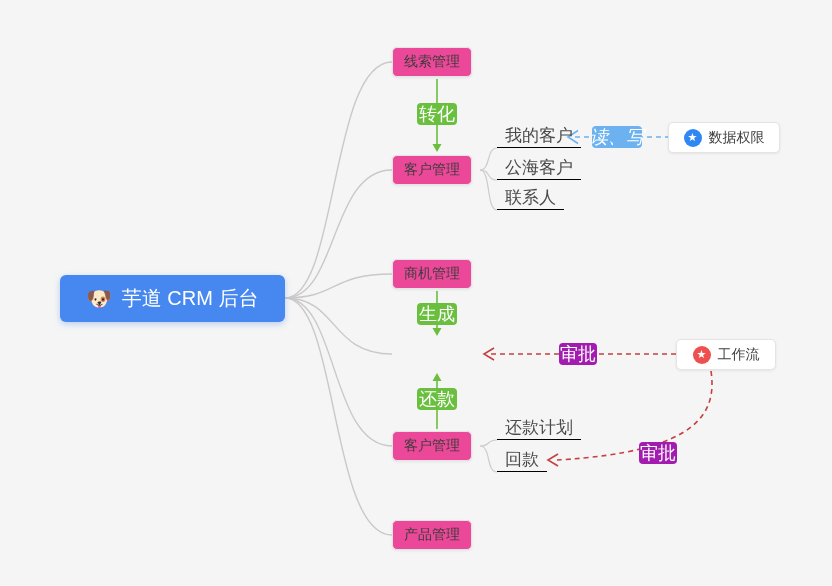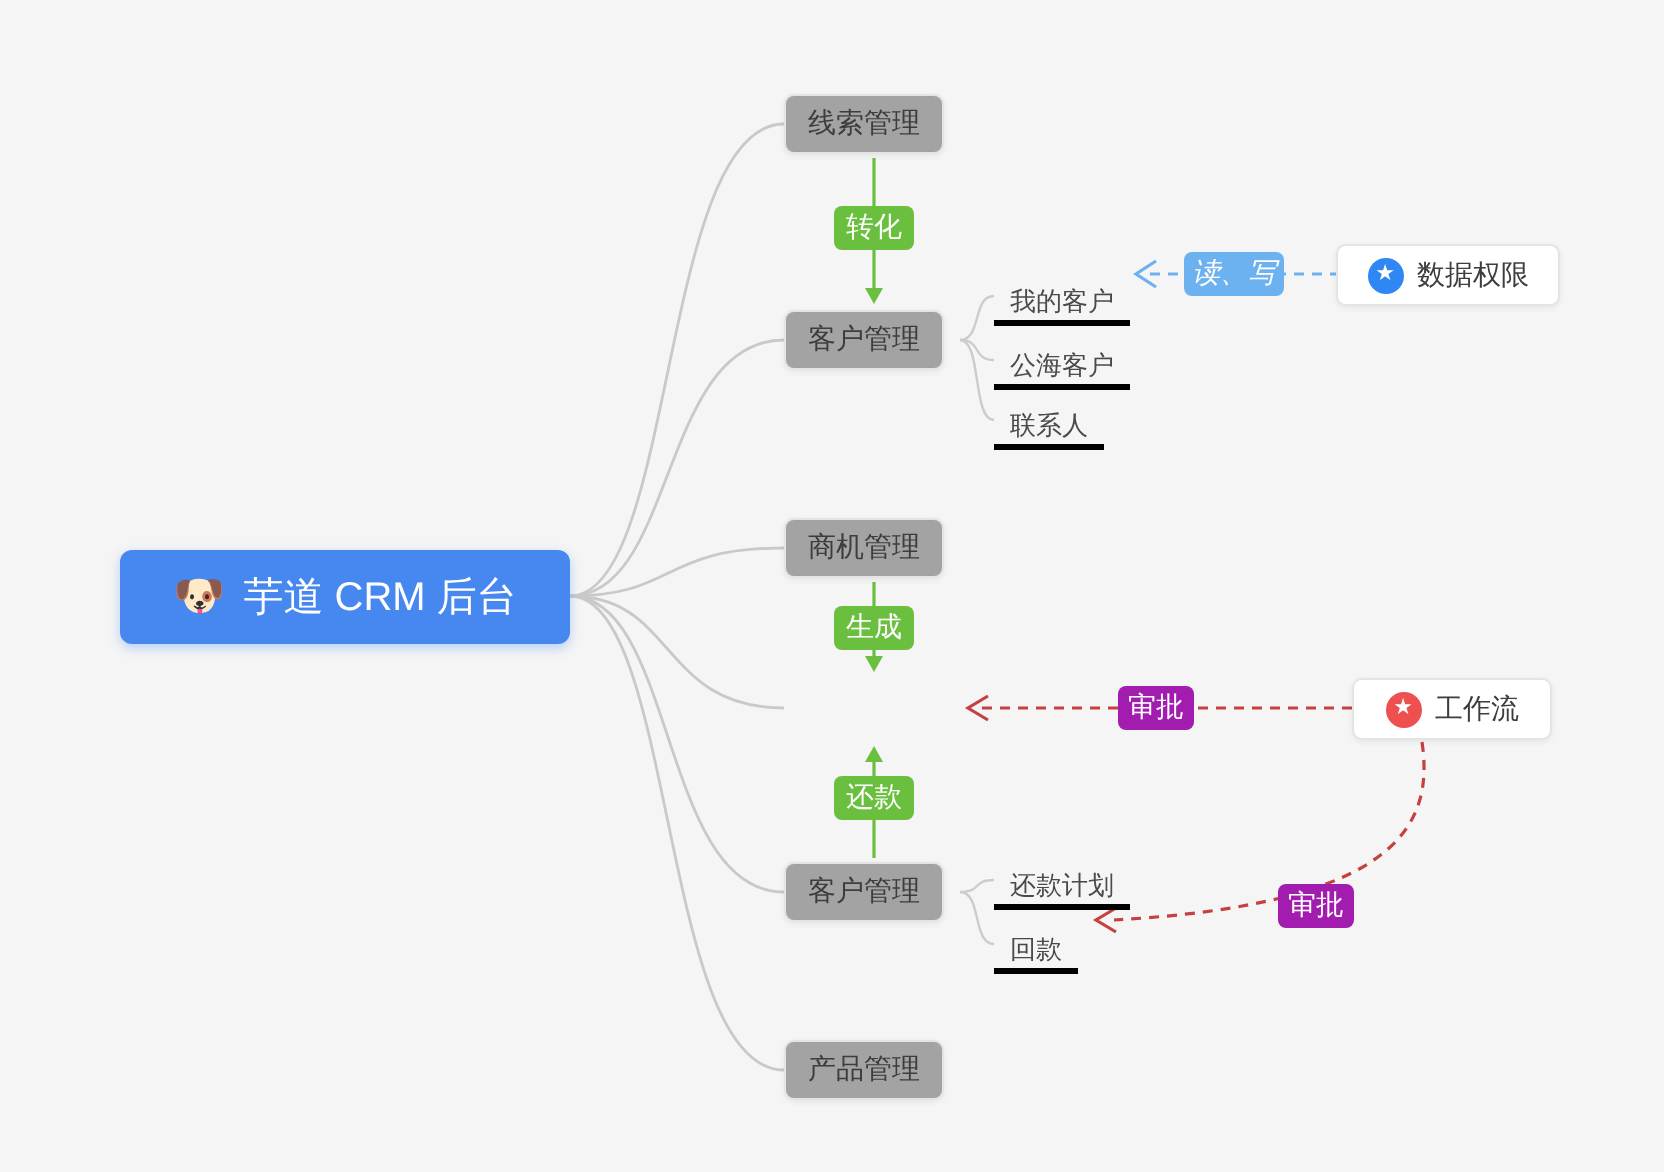--- a/index.html
+++ b/index.html
@@ -19,35 +19,35 @@
     position:absolute; left:60px; top:275px; width:225px; height:47px;
     background:#4687f0; border-radius:6px;
     display:flex; align-items:center; justify-content:center; gap:9px;
     color:#fff; font-size:20px;
     box-shadow:0 2px 6px rgba(70,135,240,.35);
   }
   .root-icon { font-size:21px; line-height:1; }
 
   .node {
     position:absolute; width:80px; height:30px;
-    background:#a3a3a3; border:1px solid #e4e4e4; border-radius:5px;
+    background:#ec4899; border:1px solid #e4e4e4; border-radius:5px;
     box-shadow:0 1px 3px rgba(0,0,0,.07);
     display:flex; align-items:center; justify-content:center;
     font-size:14px; color:#3d3d3d;
   }
 
   .leaf {
     position:absolute; height:24px; padding:0 8px; line-height:23px;
-    font-size:13px; color:#4a4a4a;
-    border-bottom:3px solid #000000; text-align:center; white-space:nowrap;margin-top:15px;
+    font-size:17px; color:#4a4a4a;
+    border-bottom:1px solid #000000; text-align:center; white-space:nowrap;
   }
 
   .badge {
     position:absolute; height:22px; border-radius:4px;
-    color:#fff; font-size:14px; white-space:nowrap;
+    color:#fff; font-size:18px; white-space:nowrap;
     display:flex; align-items:center; justify-content:center;
   }
   .badge-green { background:#6abf3f; }
   .badge-blue  { background:#6cb1f0;font-style:italic; }
   .badge-red   { background:#a21caf; }
 
   .feature-node {
     position:absolute; height:31px;
     background:#fff; border:1px solid #e4e4e4; border-radius:5px;
     box-shadow:0 1px 3px rgba(0,0,0,.07);

